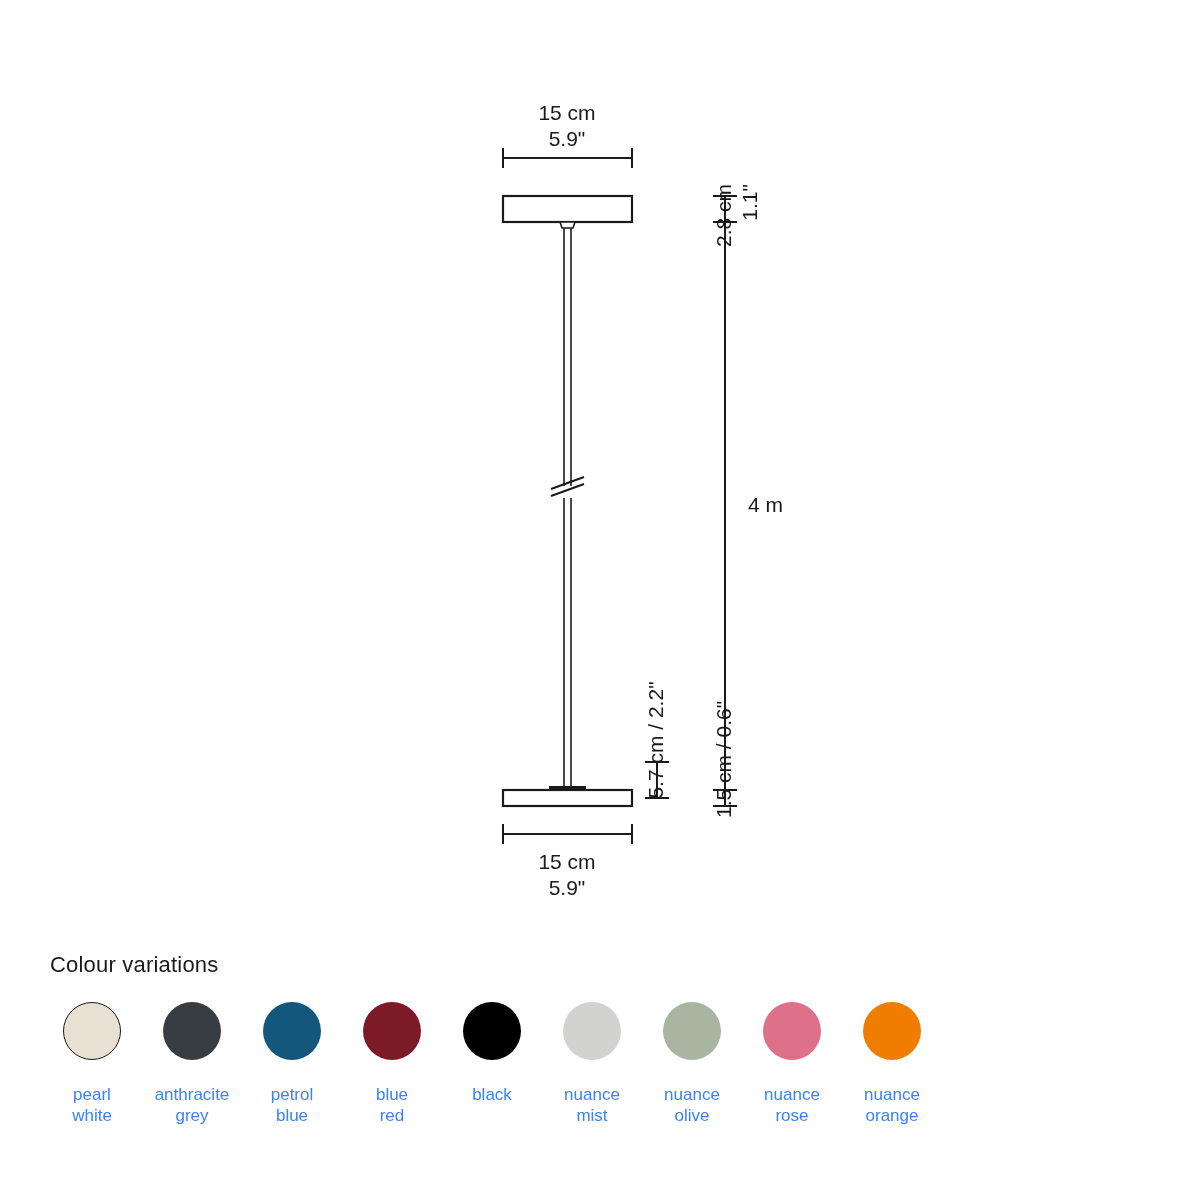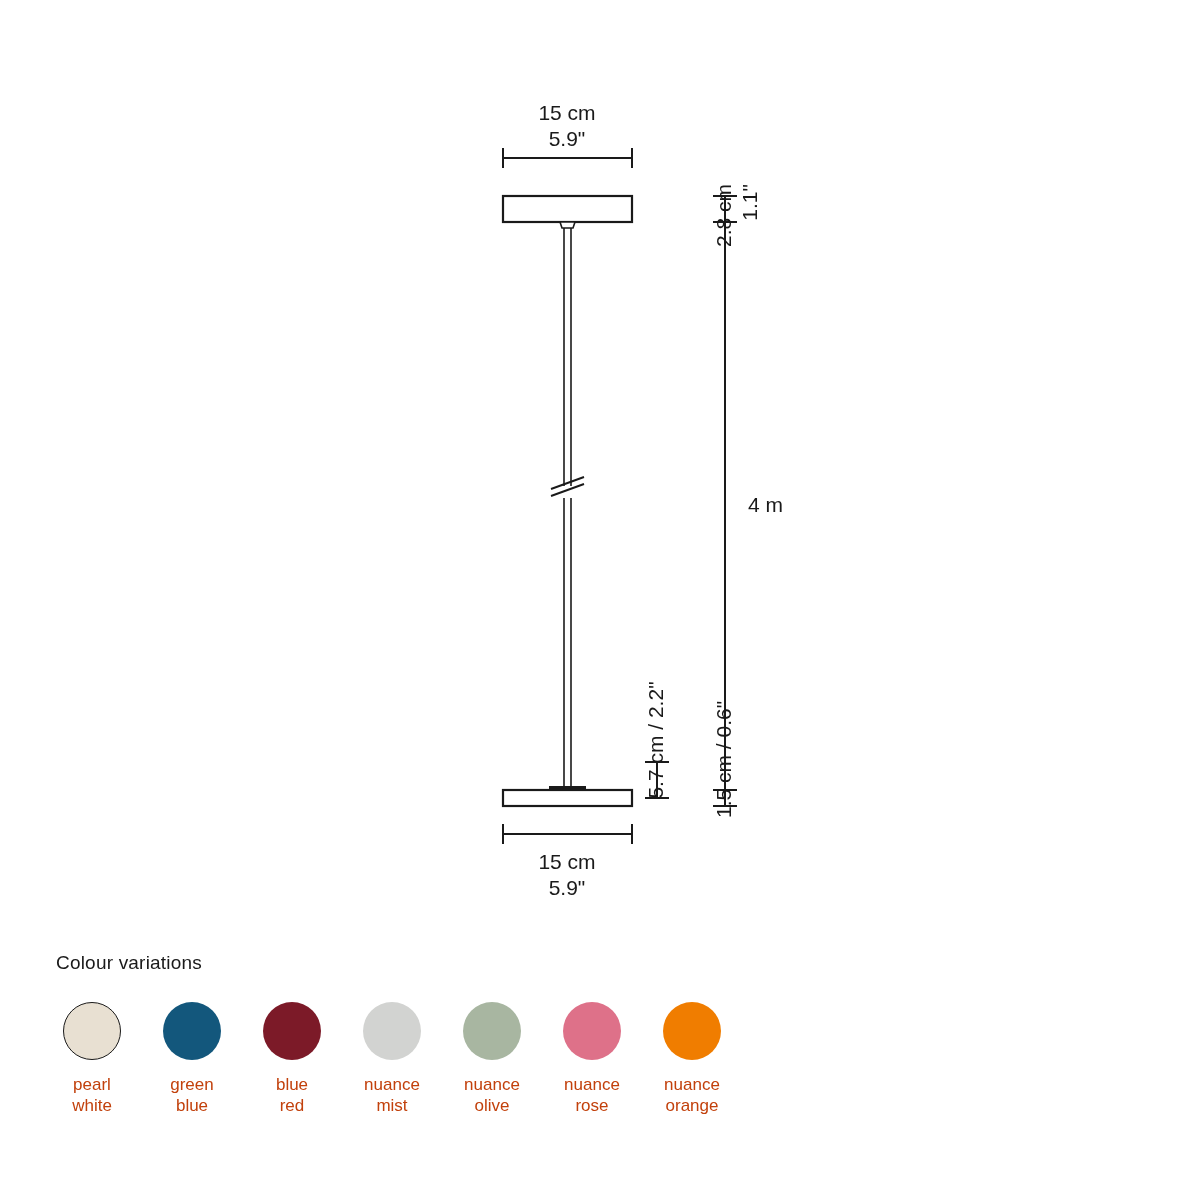--- a/index.html
+++ b/index.html
@@ -38,23 +38,23 @@
     font-size: 21px;
     fill: #1a1a1a;
   }
   .dim-text-v {
     font-family: "Liberation Sans", sans-serif;
     font-size: 21px;
     fill: #1a1a1a;
   }
   .colours-title {
     position: absolute;
-    left: 56px;
+    left: 50px;
     top: 952px;
-    font-size: 19px;
+    font-size: 22px;
     color: #1a1a1a;
     letter-spacing: 0.2px;
   }
   .swatch-row {
     position: absolute;
     left: 42px;
     top: 1002px;
     width: 1160px;
     display: flex;
     align-items: flex-start;
@@ -65,25 +65,25 @@
     flex-direction: column;
     align-items: center;
   }
   .swatch-dot {
     width: 58px;
     height: 58px;
     border-radius: 50%;
     box-sizing: border-box;
   }
   .swatch-label {
-    margin-top: 14px;
+    margin-top: 24px;
     font-size: 17px;
     line-height: 1.25;
     text-align: center;
-    color: #c2410c;
+    color: #3b82f6;
     white-space: pre-line;
   }
 </style>
 </head>
 <body>
 
 <div id="canvas">
 
   <svg class="tech-svg" viewBox="0 0 1200 960">
 
@@ -164,30 +164,39 @@
 
   <div class="colours-title">Colour variations</div>
 
   <div class="swatch-row" id="swatch-row">
       <div class="swatch-item">
         <div class="swatch-dot" style="background: rgb(232, 224, 210); border: 1.5px solid rgb(26, 26, 26);"></div>
         <div class="swatch-label">pearl
 white</div>
       </div>
       <div class="swatch-item">
+        <div class="swatch-dot" style="background: rgb(55, 61, 65); border: none;"></div>
+        <div class="swatch-label">anthracite
+grey</div>
+      </div>
+      <div class="swatch-item">
         <div class="swatch-dot" style="background: rgb(19, 87, 124); border: none;"></div>
-        <div class="swatch-label">green
+        <div class="swatch-label">petrol
 blue</div>
       </div>
       <div class="swatch-item">
         <div class="swatch-dot" style="background: rgb(124, 26, 40); border: none;"></div>
         <div class="swatch-label">blue
 red</div>
       </div>
       <div class="swatch-item">
+        <div class="swatch-dot" style="background: rgb(0, 0, 0); border: none;"></div>
+        <div class="swatch-label">black</div>
+      </div>
+      <div class="swatch-item">
         <div class="swatch-dot" style="background: rgb(210, 211, 209); border: none;"></div>
         <div class="swatch-label">nuance
 mist</div>
       </div>
       <div class="swatch-item">
         <div class="swatch-dot" style="background: rgb(168, 182, 161); border: none;"></div>
         <div class="swatch-label">nuance
 olive</div>
       </div>
       <div class="swatch-item">

